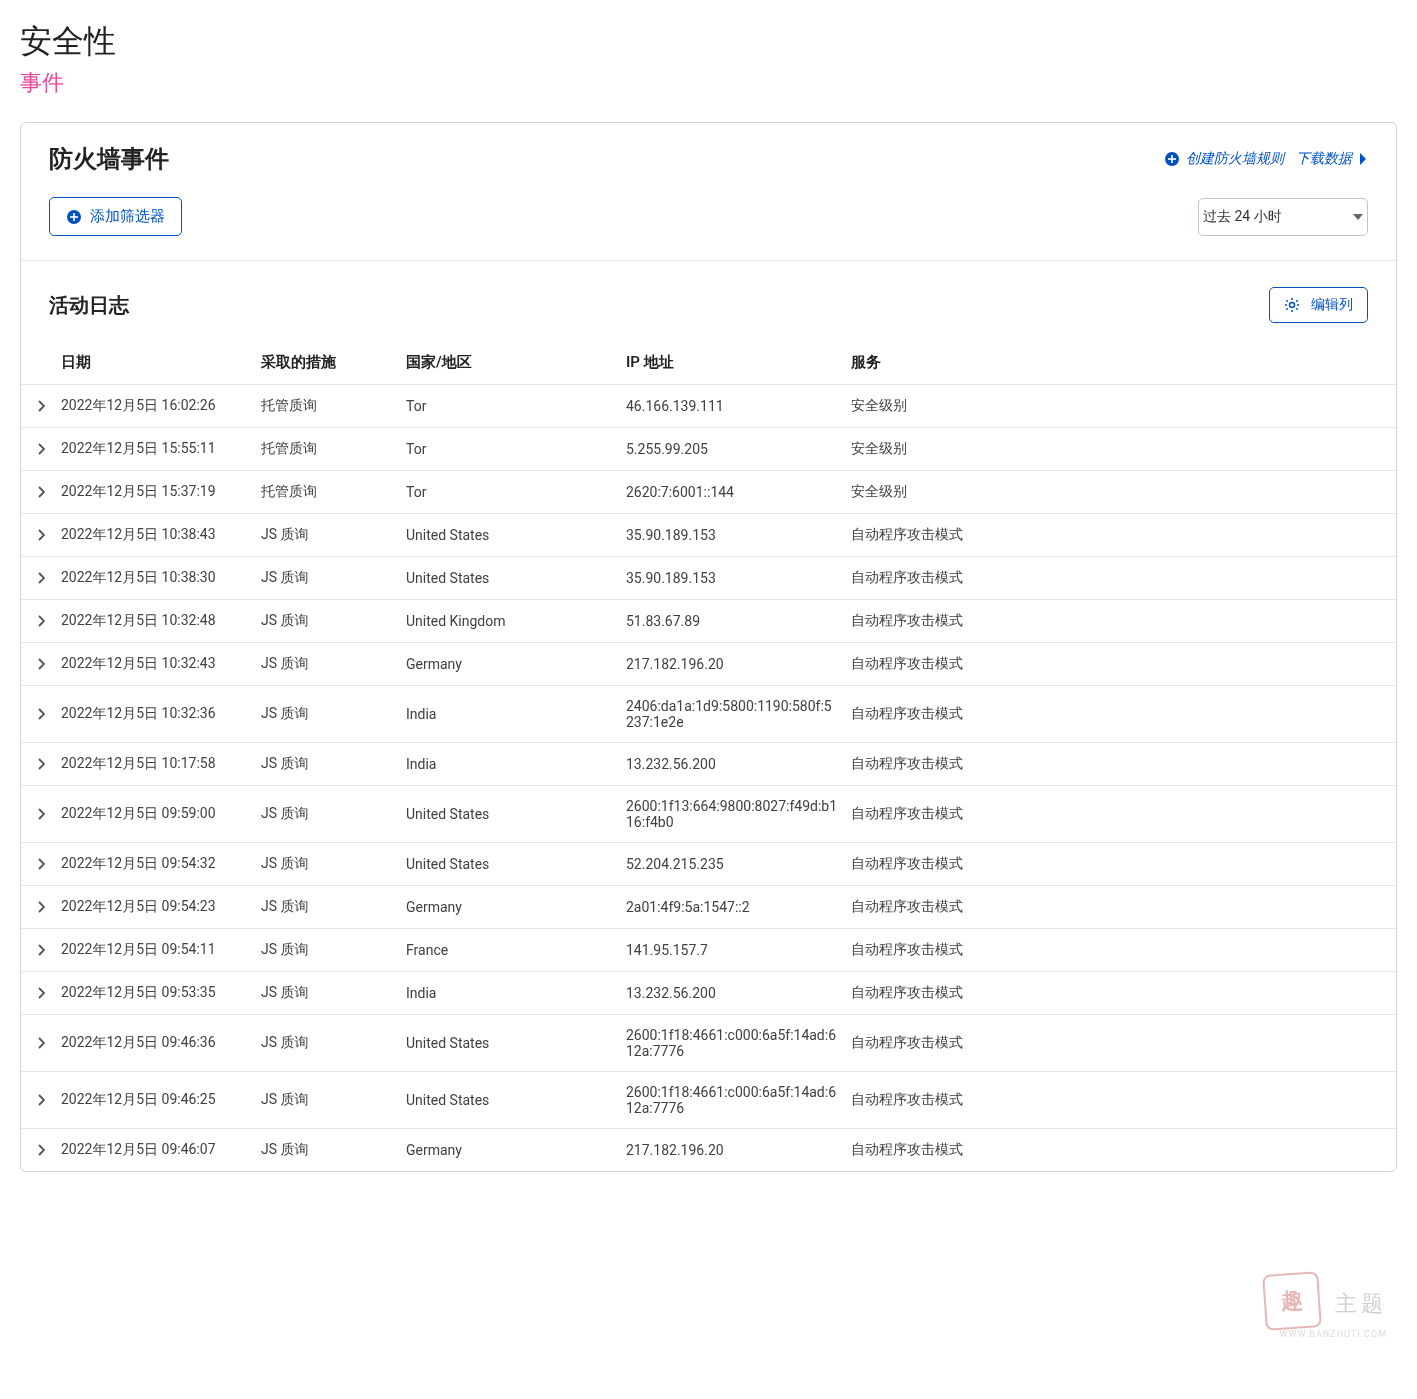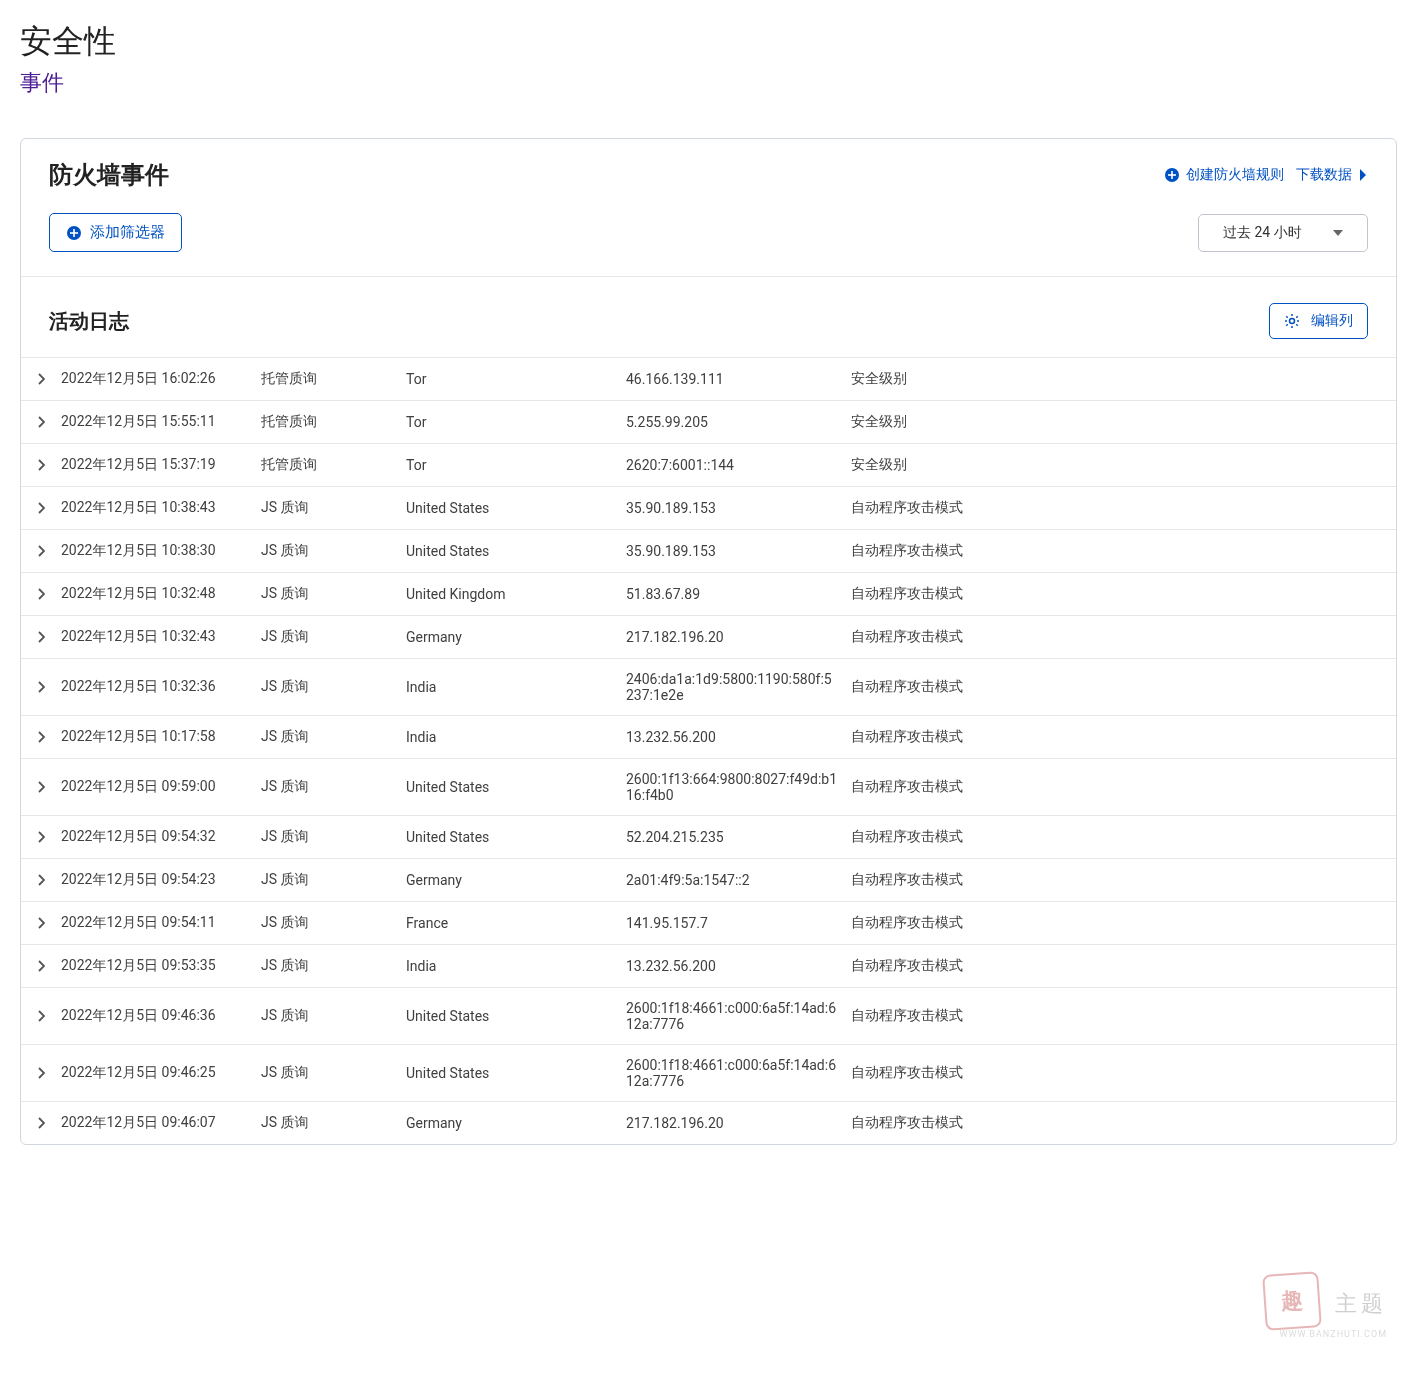--- a/index.html
+++ b/index.html
@@ -11,23 +11,23 @@
       padding: 20px;
     }
     .page-title {
       font-size: 32px;
       font-weight: 400;
       color: #222;
       margin-bottom: 4px;
     }
     .page-subtitle {
       font-size: 22px;
-      color: #4c1d95;
+      color: #ec4899;
       font-weight: 400;
-      margin-bottom: 40px;
+      margin-bottom: 24px;
     }
     .card {
       border: 1px solid #d0d7de;
       border-radius: 6px;
       overflow: hidden;
     }
     .card-header {
       display: flex;
       justify-content: space-between;
       align-items: center;
@@ -43,20 +43,21 @@
       align-items: center;
       gap: 12px;
     }
     .link-btn {
       color: #0051c3;
       display: inline-flex;
       align-items: center;
       gap: 6px;
       cursor: pointer;
       font-size: 14px;
+      font-style: italic;
     }
     .link-btn svg { flex-shrink: 0; }
     .filter-row {
       padding: 10px 28px 24px;
       display: flex;
       justify-content: space-between;
       align-items: center;
       border-bottom: 1px solid #e5e7eb;
     }
     .outline-btn {
@@ -67,21 +68,21 @@
       border-radius: 5px;
       display: inline-flex;
       align-items: center;
       gap: 8px;
       cursor: pointer;
       font-size: 15px;
     }
     .select {
       border: 1px solid #c0c4cc;
       background: #fff;
-      padding: 9px 24px;
+      padding: 9px 4px;
       border-radius: 5px;
       display: inline-flex;
       align-items: center;
       justify-content: space-between;
       min-width: 170px;
       cursor: pointer;
       font-size: 14px;
       color: #333;
     }
     .log-header {
@@ -221,20 +222,28 @@
     <button class="edit-cols-btn">
       <svg width="16" height="16" viewBox="0 0 16 16" fill="none" stroke="#0051c3" stroke-width="1.5">
           <circle cx="8" cy="8" r="2.5"></circle>
           <path d="M8 1v2M8 13v2M2.3 3.3l1.4 1.4M12.3 11.3l1.4 1.4M1 8h2M13 8h2M2.3 12.7l1.4-1.4M12.3 4.7l1.4-1.4"></path>
         </svg>
       <span>编辑列</span>
     </button>
   </div>
 
   <div class="table">
+    <div class="thead">
+      <div class="cell"></div>
+      <div class="cell">日期</div>
+      <div class="cell">采取的措施</div>
+      <div class="cell">国家/地区</div>
+      <div class="cell">IP 地址</div>
+      <div class="cell">服务</div>
+    </div>
     <div id="tbody">
         <div class="trow">
           <div class="expand-cell">
             <svg width="8" height="12" viewBox="0 0 8 12" fill="none" stroke="#555" stroke-width="1.8">
               <path d="M2 1 L7 6 L2 11"></path>
             </svg>
           </div>
           <div class="cell">2022年12月5日 16:02:26</div>
           <div class="cell">托管质询</div>
           <div class="cell">Tor</div>

